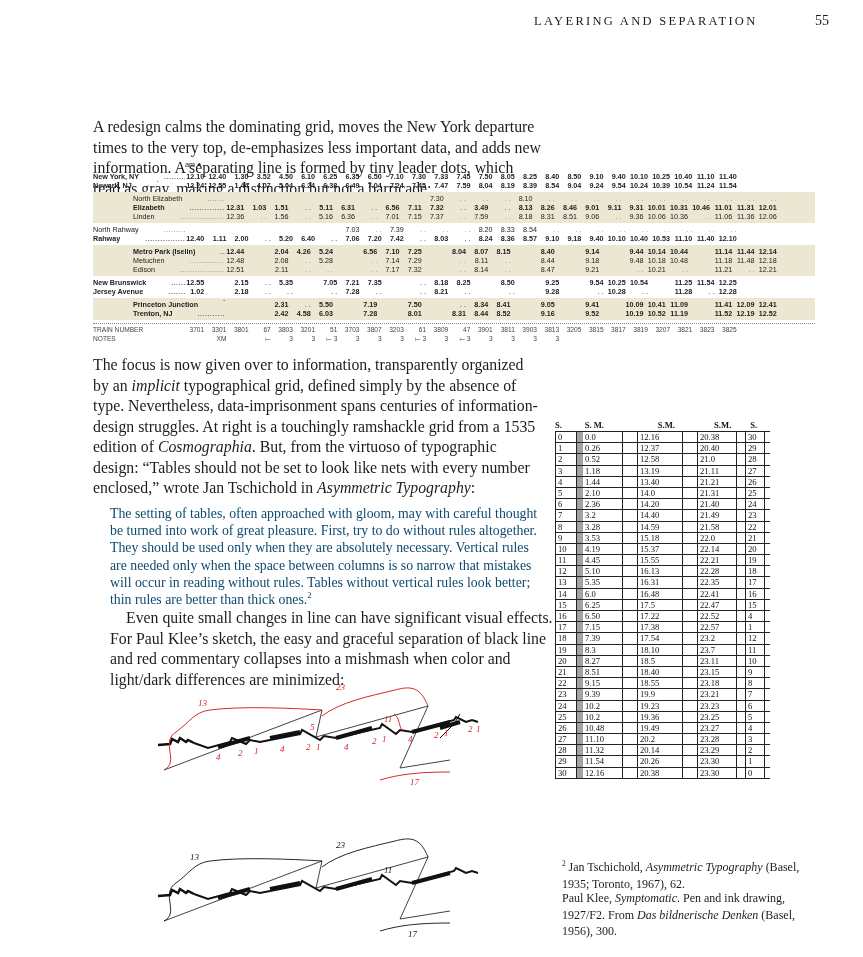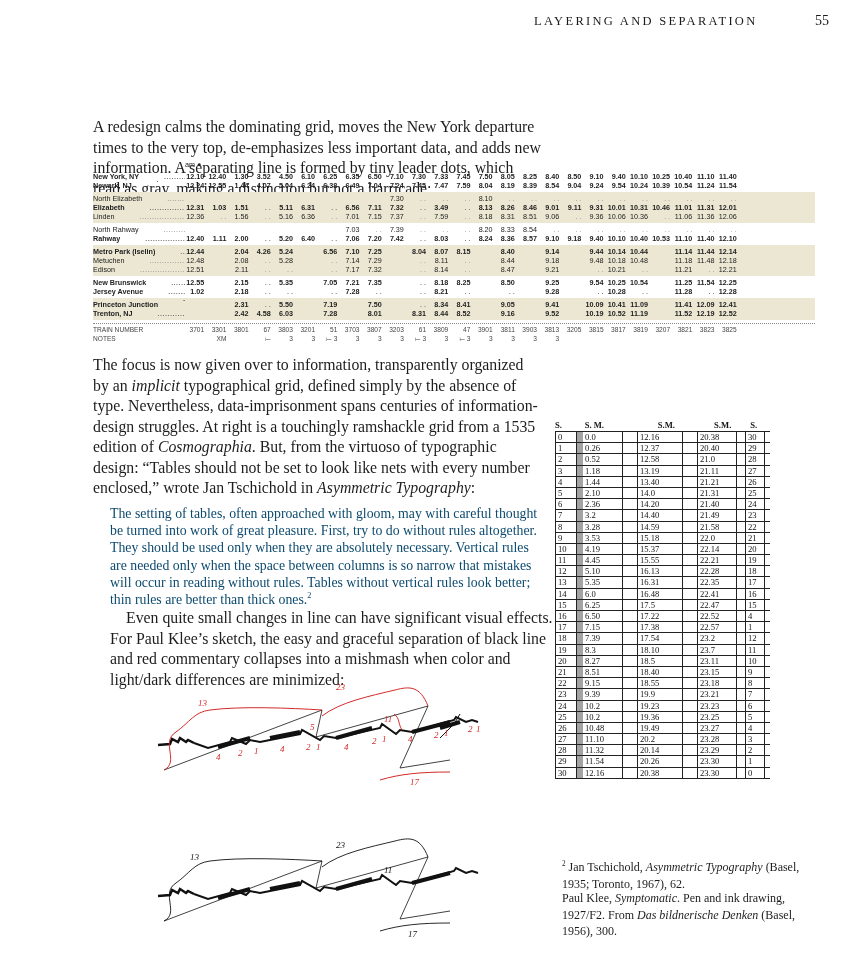--- a/index.html
+++ b/index.html
@@ -16,21 +16,21 @@
   .indent { text-indent: 16px; }
   sup { font-size: 60%; line-height: 0; }
 
   
   #timetable { position: absolute; top: 160px; left: 93px; width: 722px; font-family: "Liberation Sans", sans-serif; font-size: 7.2px; line-height: 9px; color: #222; }
   .tt-row { display: flex; height: 9px; white-space: nowrap; }
   .tt-label-wrap { display: flex; width: 92px; flex: none; overflow: hidden; gap: 25px; }
   .tt-leader { flex: 1; overflow: hidden; color: #777; letter-spacing: 0.5px; }
   .tt-cell { width: 22.2px; flex: none; text-align: right; padding-right: 3px; box-sizing: border-box; }
   .tt-group { padding: 2px 0; }
-  .tt-group.shaded { background: #ebe7d2; }
+  .tt-group.shaded { background: #ebe7d2; padding-left: 40px; }
   .tt-bold { font-weight: bold; }
   .tt-dots { color: #888; }
   .tt-sep { border-top: 1px dotted #888; margin-top: 3px; padding-top: 1px; }
   .tt-small { color: #444; font-size: 6.6px; }
   #timetable-header { height: 10px; display: flex; }
   #am-label { margin-left: 92px; }
 
   
   #cosmo { position: absolute; top: 420px; left: 555px; width: 215px; font-family: "Liberation Serif", serif; font-size: 8.6px; color: #111; }
   .cosmo-head { display: flex; font-weight: bold; height: 11px; border-bottom: 1px solid #222; }

